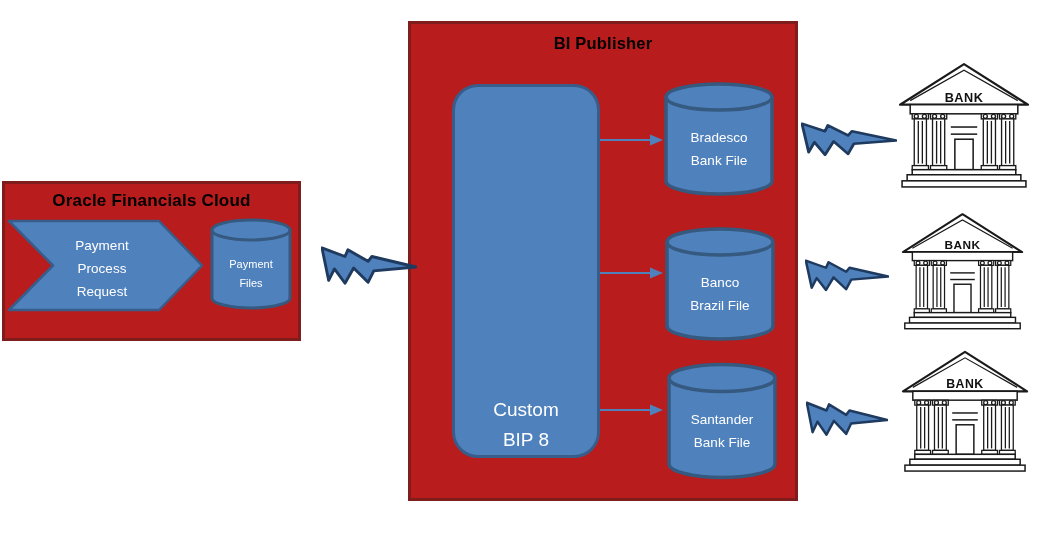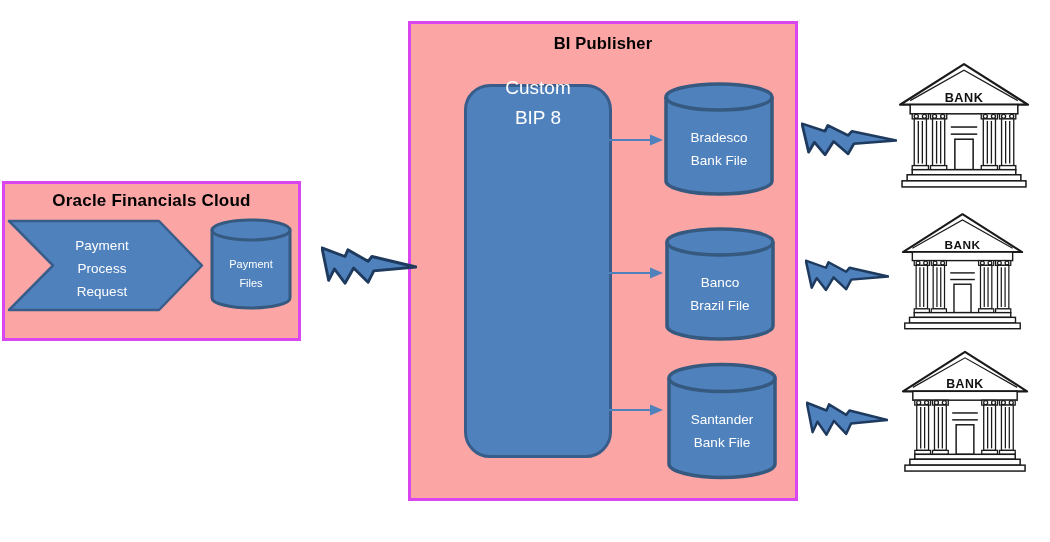--- a/index.html
+++ b/index.html
@@ -1,25 +1,25 @@
 <!DOCTYPE html>
 <html><head>
 <meta charset="utf-8">
 <style>
   html,body{margin:0;padding:0;background:#fff;}
   #stage{
     position:relative;width:1050px;height:542px;background:#ffffff;overflow:hidden;
     font-family:"Liberation Sans",sans-serif;
   }
   .abs{position:absolute;}
-  .frame{border:3px solid #d946ef;background:#fca5a5;box-sizing:border-box;}
+  .frame{border:3px solid #7f1d1d;background:#b91c1c;box-sizing:border-box;}
   .frame-title{font-weight:bold;color:#000;text-align:center;letter-spacing:0.2px;}
   .biprect{
     background:#4f81bd;border:3px solid #385d8a;border-radius:26px;box-sizing:border-box;
-    display:flex;align-items:flex-start;justify-content:center;margin-left:12px;
+    display:flex;align-items:flex-end;justify-content:center;
   }
   .biprect-label{
     color:#fff;text-align:center;font-size:19px;line-height:30px;margin-top:-14px;
   }
   svg text{font-family:"Liberation Sans",sans-serif;}
   .shape-text{fill:#ffffff;}
   .bank-label{fill:#111;font-weight:bold;}
 </style>
 </head>
 <body>

